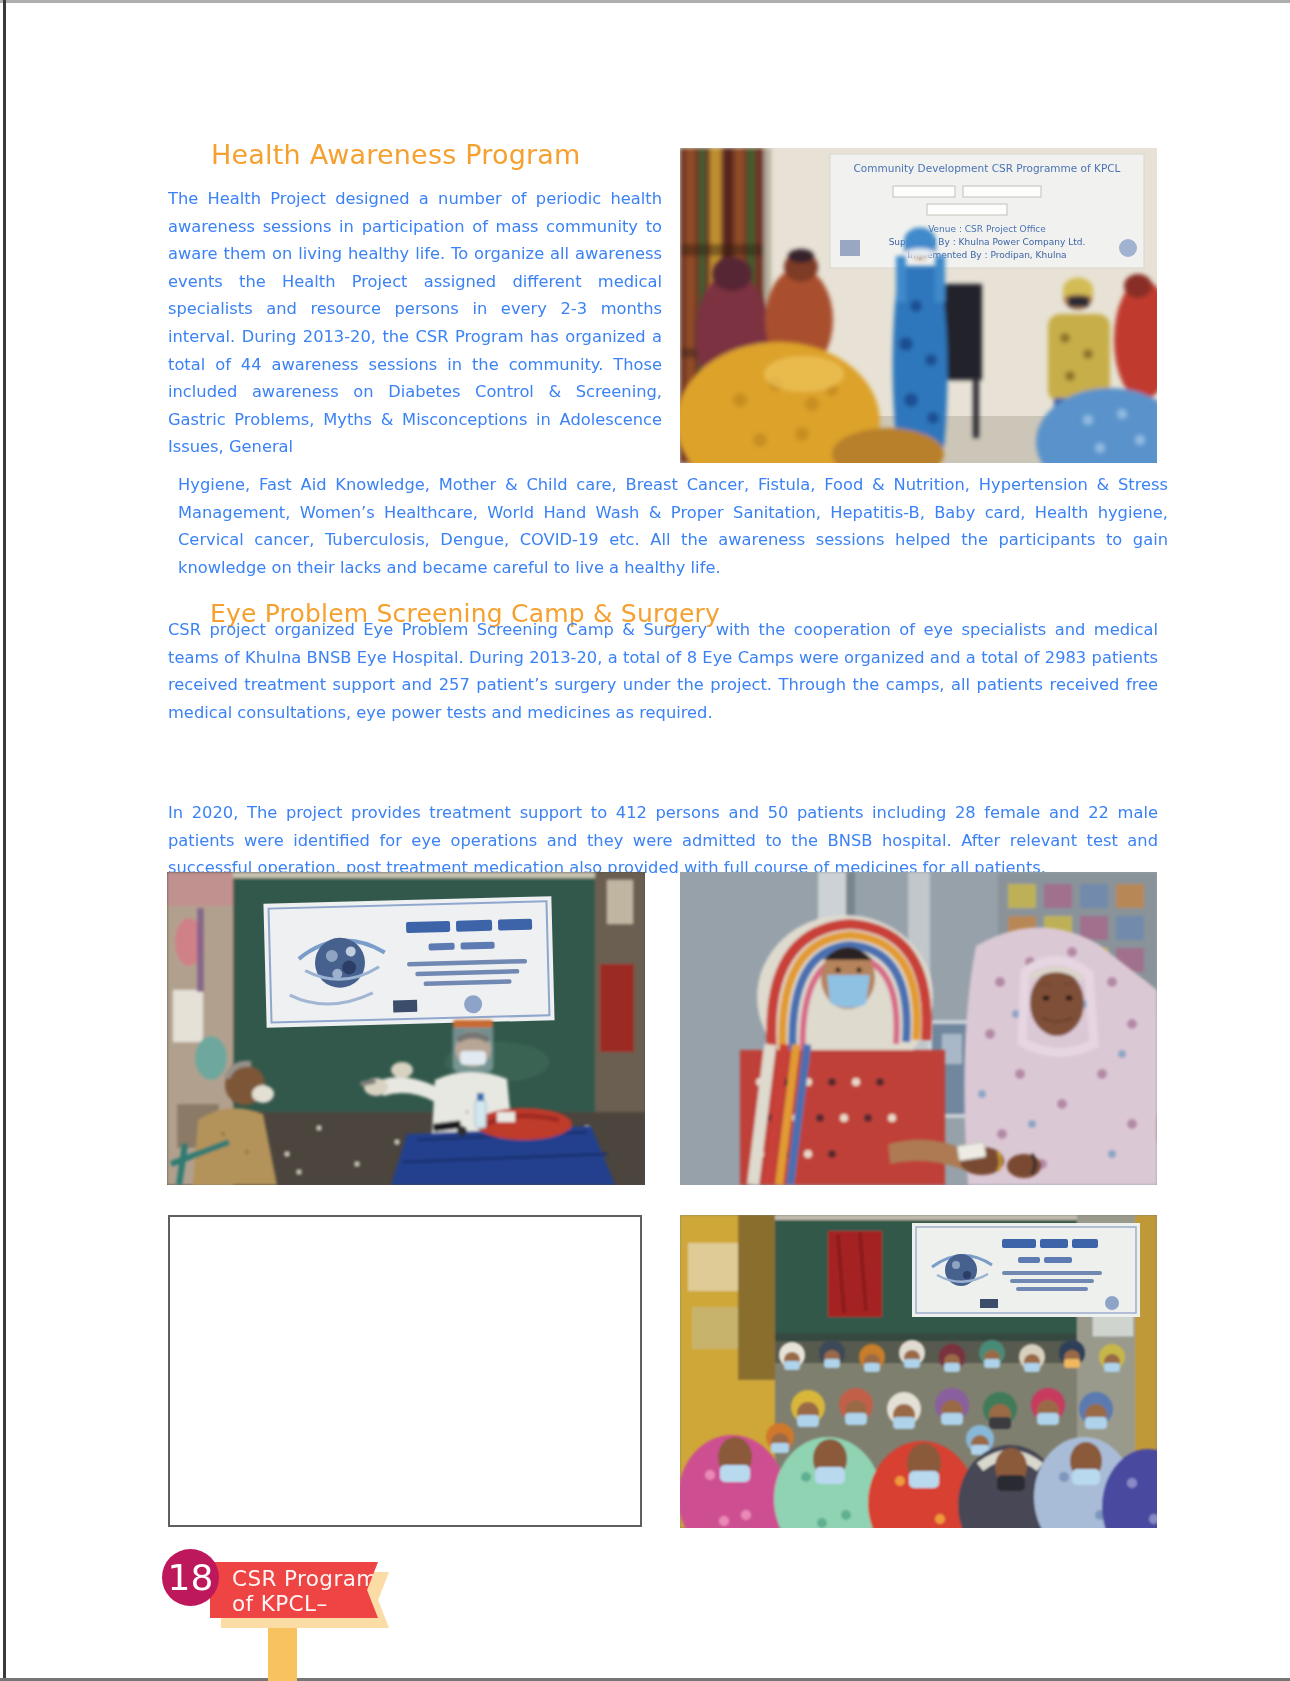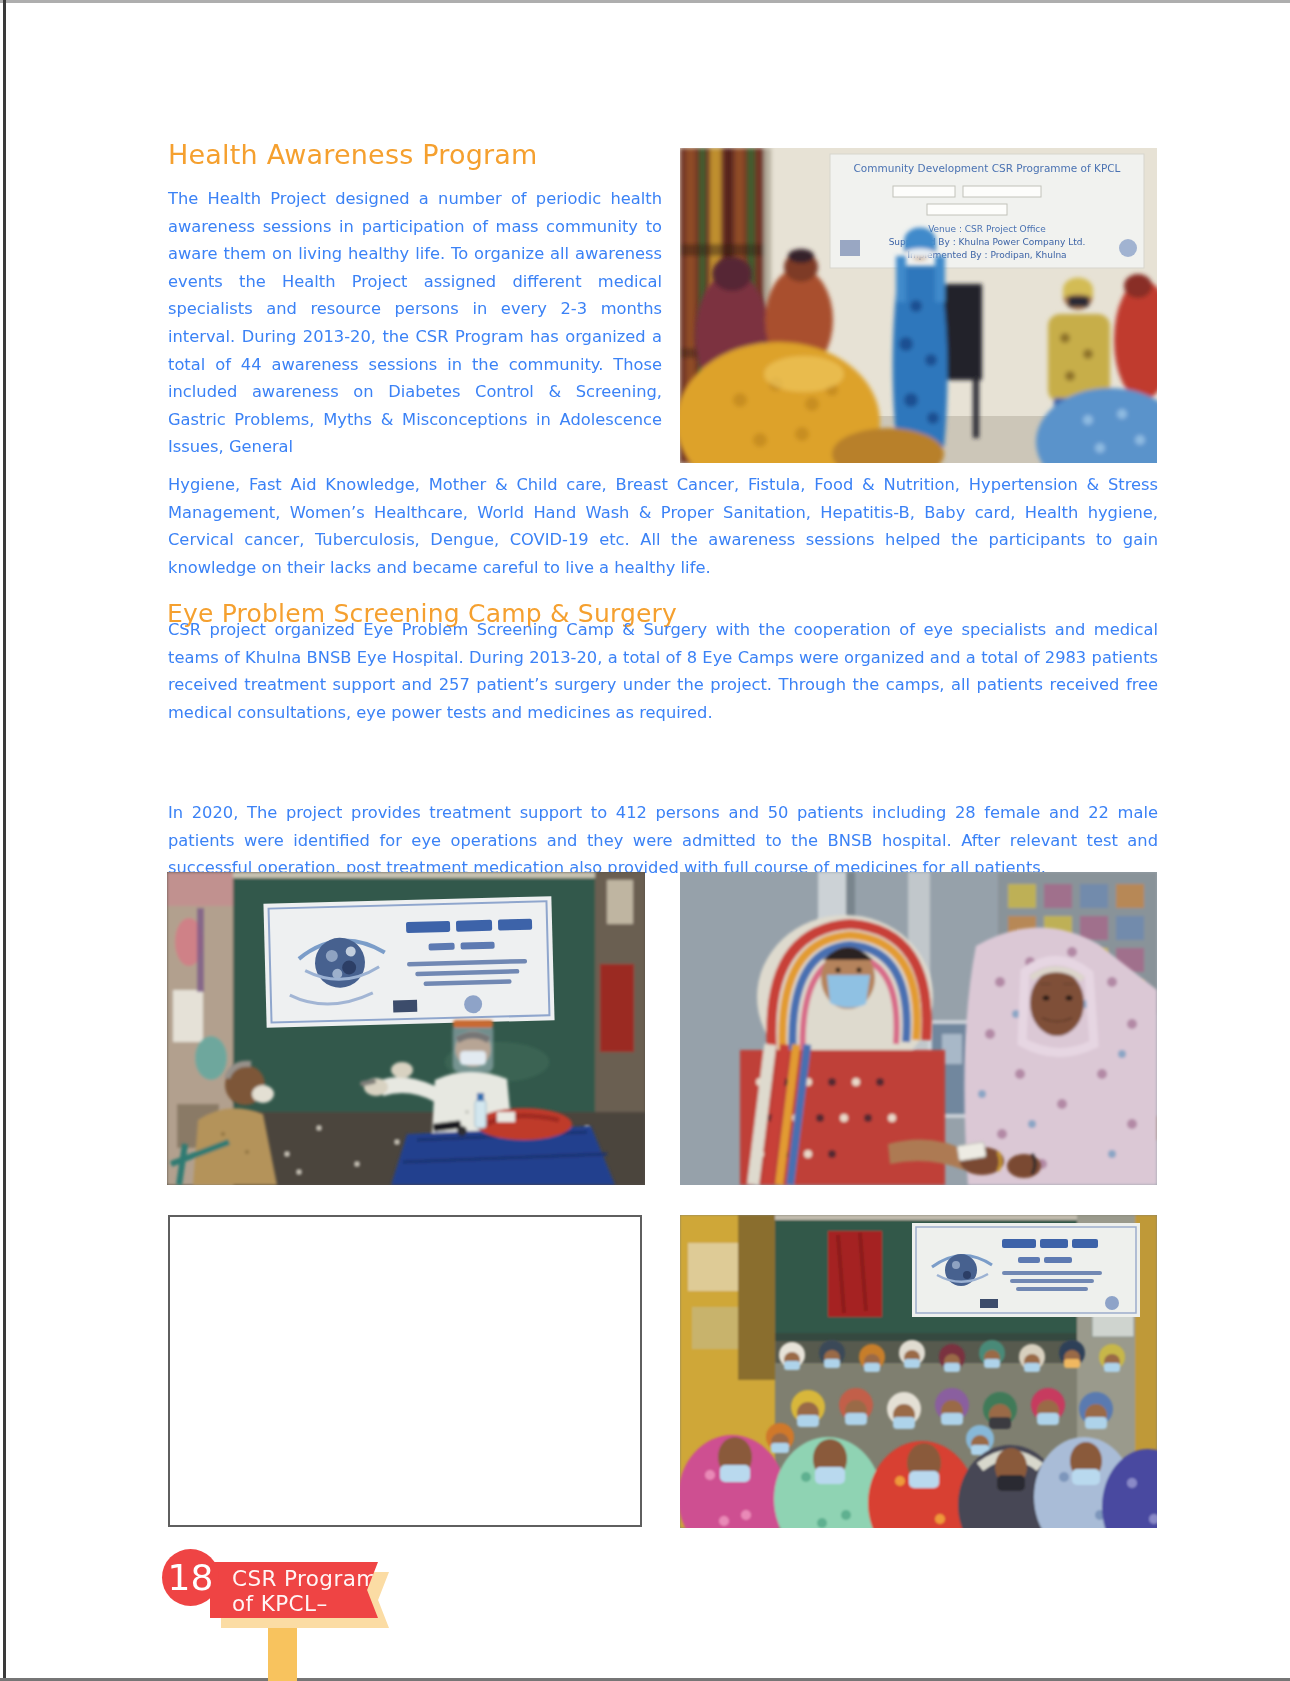--- a/index.html
+++ b/index.html
@@ -7,30 +7,30 @@
   body {
     width: 1290px; height: 1681px; position: relative;
     background: #ffffff; overflow: hidden;
     font-family: "DejaVu Sans", "Liberation Sans", sans-serif;
   }
   
   .frame-top    { position:absolute; left:0; top:0; width:1290px; height:3px; background:#aeaeae; z-index:1; }
   .frame-left   { position:absolute; left:3px; top:0; width:3px; height:1681px; background:#3a3a3a; z-index:1; }
   .frame-bottom { position:absolute; left:0; top:1678px; width:1290px; height:3px; background:#767676; z-index:1; }
 
-  .heading { position:absolute; color:#F5A02F; font-size:27px; letter-spacing:0.2px; white-space:nowrap; }
+  .heading { position:absolute; color:#F5A02F; font-size:27px; letter-spacing:0.2px; white-space:nowrap;margin-left:43px; }
   #heading-health { left:168px; top:139px; }
   #heading-eye    { left:167px; top:599px; font-size:25px; }
 
   .body-text {
     position:absolute; color:#3b82f6; font-size:16.3px; line-height:27.6px;
     text-align:justify; text-justify:inter-word;
   }
   #para-health-col  { left:168px; top:185px; width:494px; }
-  #para-health-full { left:168px; top:471px; width:990px; }
+  #para-health-full { left:178px; top:471px; width:990px; }
   #para-eye-1       { left:168px; top:616px; width:990px; }
   #para-eye-2       { left:168px; top:775px; width:990px;margin-top:24px; }
 
   .photo { position:absolute; overflow:hidden; background:#d8d4c8;text-align:center; }
   .photo svg { display:block; width:100%; height:100%; }
   #photo-awareness { left:680px; top:148px;  width:477px; height:315px; }
   #photo-eyecamp   { left:167px; top:872px;  width:478px; height:313px; }
   #photo-medicine  { left:680px; top:872px;  width:477px; height:313px; }
   #photo-group     { left:680px; top:1215px; width:477px; height:313px; }
 
@@ -51,21 +51,21 @@
   }
   #footer-ribbon {
     position:absolute; left:210px; top:1562px; width:168px; height:56px;
     background:#ef4444; z-index:4;
     clip-path: polygon(0 0, 100% 0, 93.5% 50%, 100% 100%, 0 100%);
     color:rgba(255,255,255,0.95); font-size:21.5px; line-height:25px;
     letter-spacing:0.4px; padding:4px 0 0 22px;
   }
   #footer-circle {
     position:absolute; left:162px; top:1549px; width:57px; height:57px;
-    border-radius:50%; background:#ef4444; z-index:5;
+    border-radius:50%; background:#be185d; z-index:5;
     display:flex; align-items:center; justify-content:center;
     color:#ffffff; font-size:36px;
   }
   .svgtext { font-family:"DejaVu Sans","Liberation Sans",sans-serif; }
 </style>
 </head>
 <body>
 
 <div class="frame-top"></div>
 <div class="frame-left"></div>

